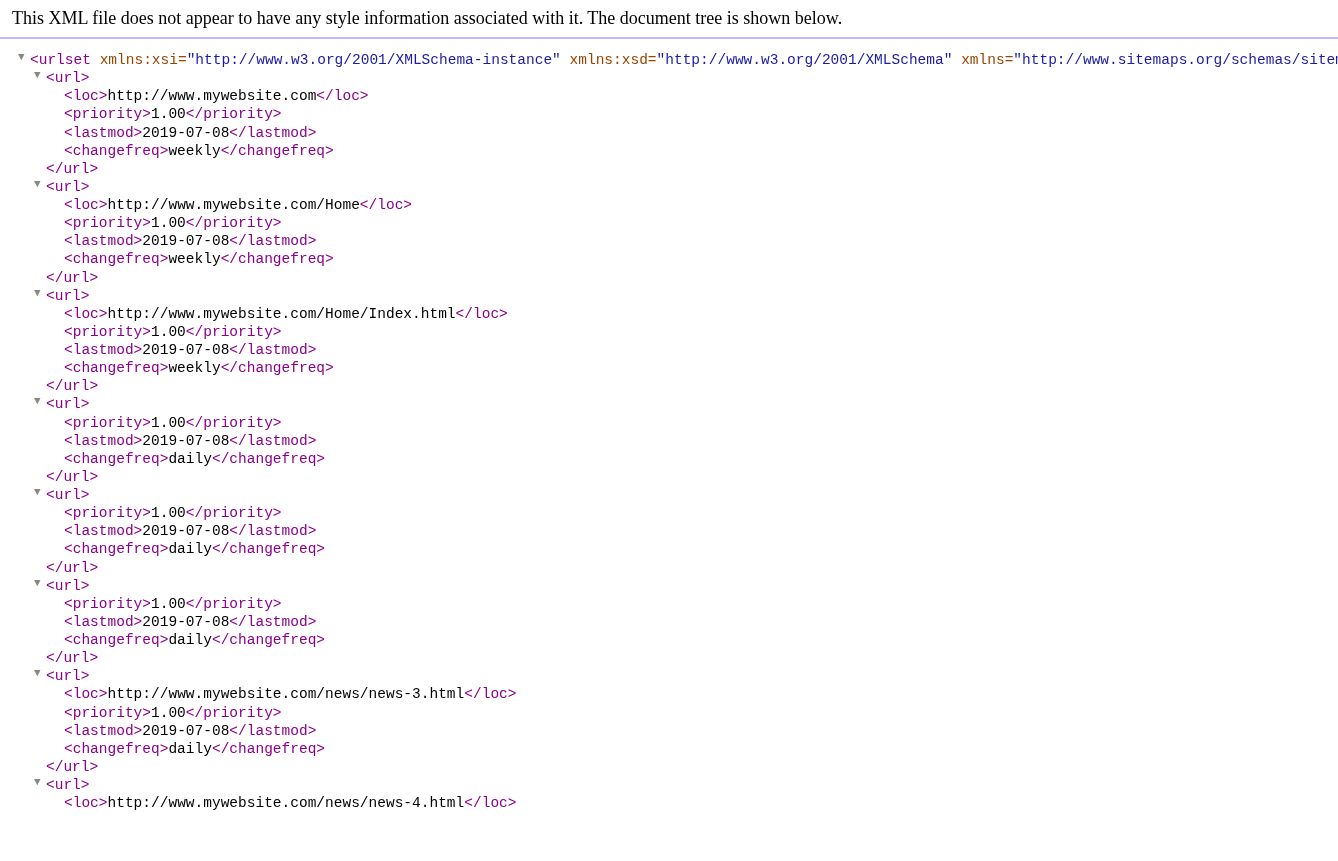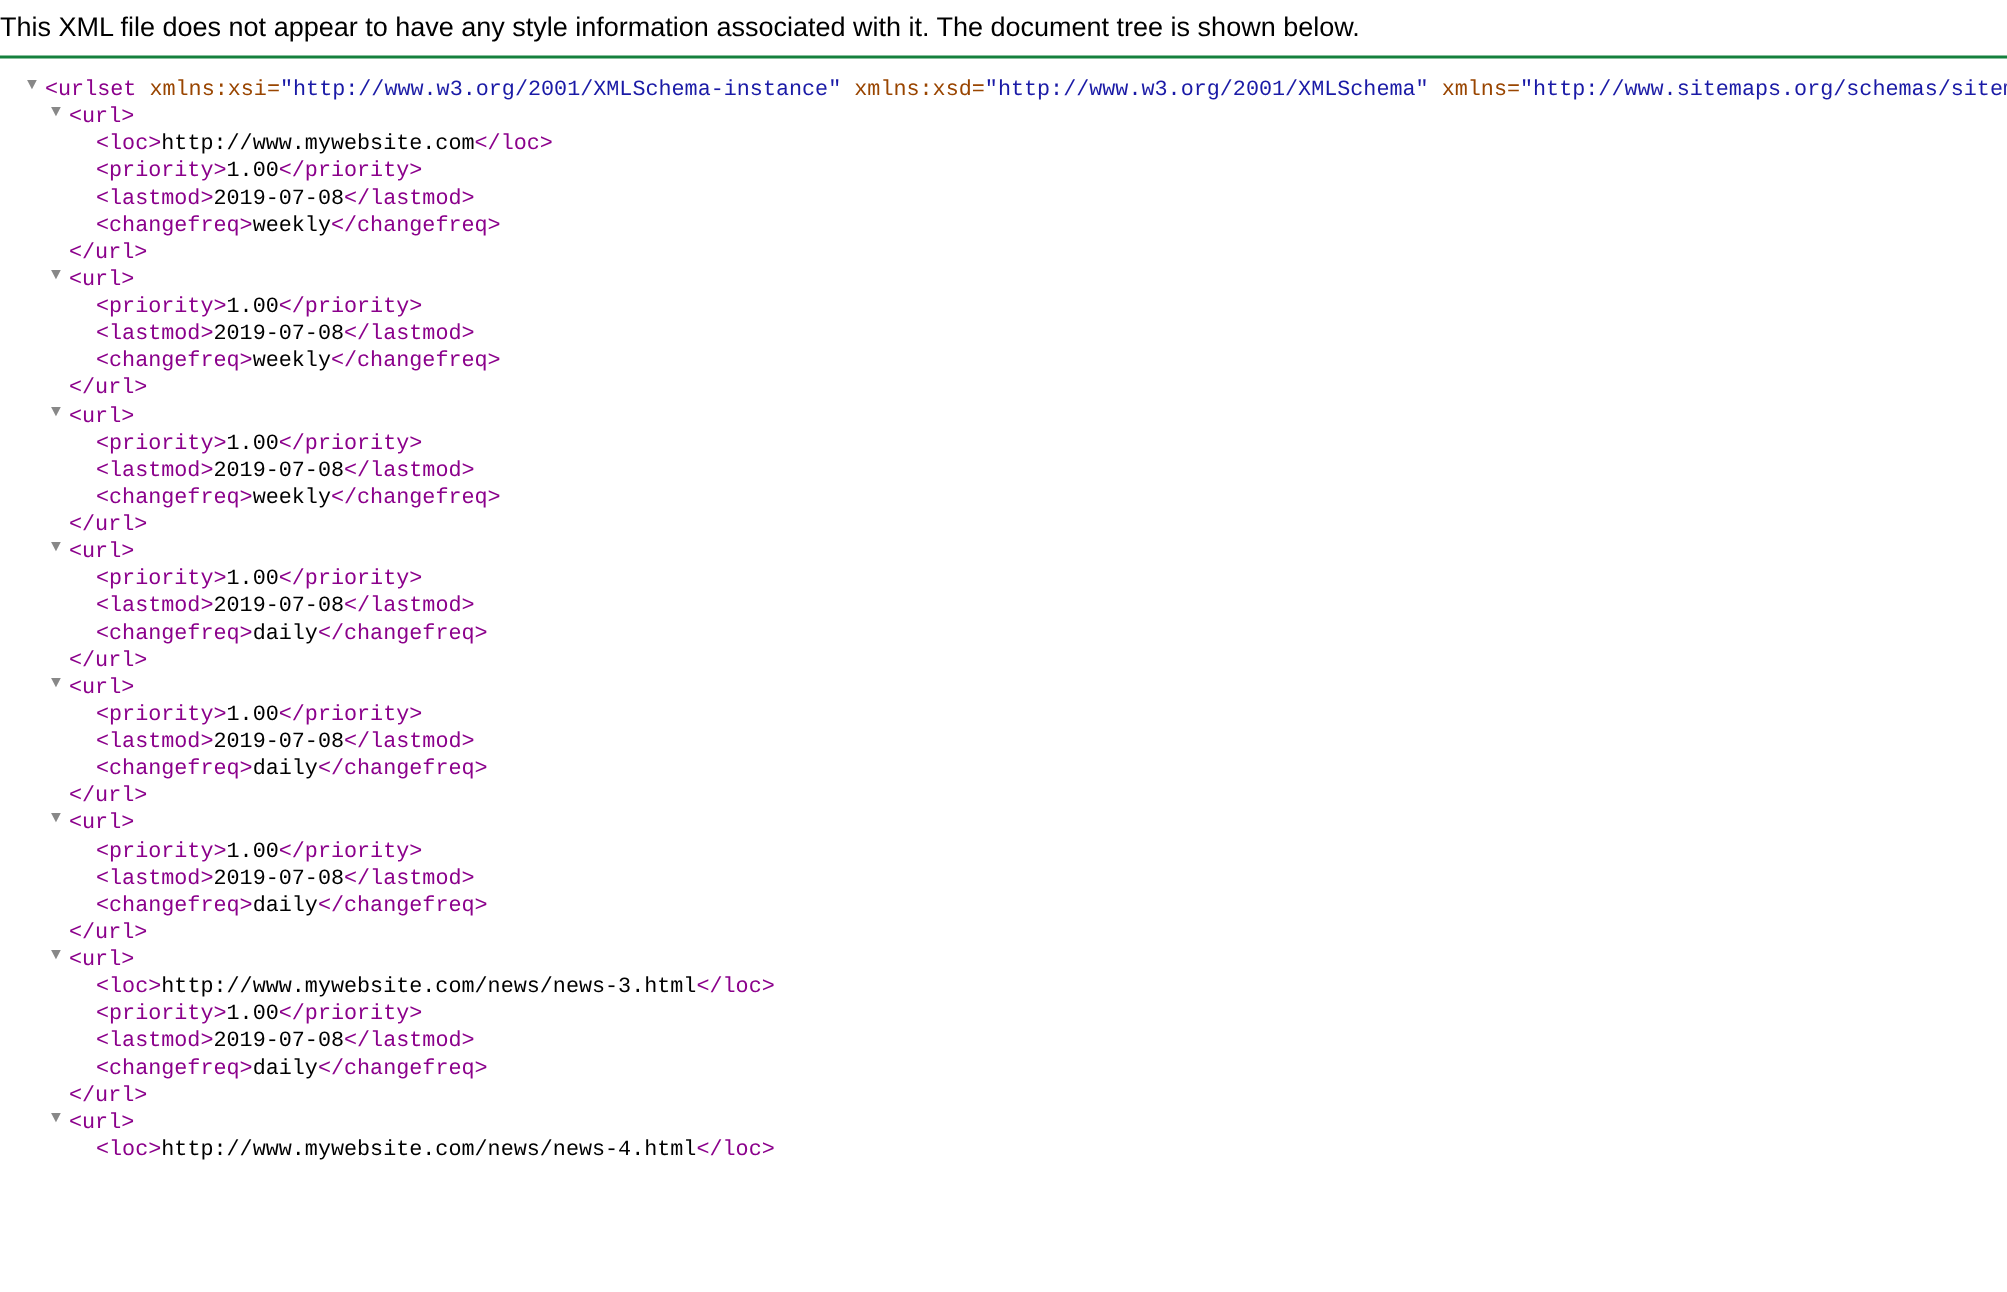--- a/index.html
+++ b/index.html
@@ -2,23 +2,24 @@
 <html><head>
 <meta charset="utf-8">
 <style>
   body {
     margin: 0;
     font-family: sans-serif;
     font-size: 13px;
     background: #fff;
   }
   .header {
-    padding: 8px 0;
+    padding: 8px 12px;
     font-size: 18px;
-    border-bottom: 2px solid #15803d;
+    border-bottom: 2px solid #c4b5fd;
+    font-family: Liberation Serif, serif;
   }
   .tree {
     padding: 12px 4px;
     font-family: "Courier New", monospace;
     font-size: 14.5px;
     line-height: 1.25;
     white-space: nowrap;
   }
   .line {
     position: relative;
@@ -52,25 +53,27 @@
     <span id="root-open"><span class="tag">&lt;urlset </span><span class="attr-name">xmlns:xsi</span><span class="attr-eq">=</span><span class="attr-val">"http://www.w3.org/2001/XMLSchema-instance"</span> <span class="attr-name">xmlns:xsd</span><span class="attr-eq">=</span><span class="attr-val">"http://www.w3.org/2001/XMLSchema"</span> <span class="attr-name">xmlns</span><span class="attr-eq">=</span><span class="attr-val">"http://www.sitemaps.org/schemas/sitemap/0.9"</span></span>
   </div>
   <div id="url-container">
       <div class="line indent-1"><span class="toggle toggle-1">▼</span><span class="tag">&lt;url&gt;</span></div>
       <div class="line indent-2"><span class="tag">&lt;loc&gt;</span><span class="txt">http://www.mywebsite.com</span><span class="tag">&lt;/loc&gt;</span></div>
       <div class="line indent-2"><span class="tag">&lt;priority&gt;</span><span class="txt">1.00</span><span class="tag">&lt;/priority&gt;</span></div>
       <div class="line indent-2"><span class="tag">&lt;lastmod&gt;</span><span class="txt">2019-07-08</span><span class="tag">&lt;/lastmod&gt;</span></div>
       <div class="line indent-2"><span class="tag">&lt;changefreq&gt;</span><span class="txt">weekly</span><span class="tag">&lt;/changefreq&gt;</span></div>
       <div class="line indent-1"><span class="tag">&lt;/url&gt;</span></div>
       <div class="line indent-1"><span class="toggle toggle-1">▼</span><span class="tag">&lt;url&gt;</span></div>
+      <div class="line indent-2"><span class="tag">&lt;loc&gt;</span><span class="txt">http://www.mywebsite.com/Home</span><span class="tag">&lt;/loc&gt;</span></div>
       <div class="line indent-2"><span class="tag">&lt;priority&gt;</span><span class="txt">1.00</span><span class="tag">&lt;/priority&gt;</span></div>
       <div class="line indent-2"><span class="tag">&lt;lastmod&gt;</span><span class="txt">2019-07-08</span><span class="tag">&lt;/lastmod&gt;</span></div>
       <div class="line indent-2"><span class="tag">&lt;changefreq&gt;</span><span class="txt">weekly</span><span class="tag">&lt;/changefreq&gt;</span></div>
       <div class="line indent-1"><span class="tag">&lt;/url&gt;</span></div>
       <div class="line indent-1"><span class="toggle toggle-1">▼</span><span class="tag">&lt;url&gt;</span></div>
+      <div class="line indent-2"><span class="tag">&lt;loc&gt;</span><span class="txt">http://www.mywebsite.com/Home/Index.html</span><span class="tag">&lt;/loc&gt;</span></div>
       <div class="line indent-2"><span class="tag">&lt;priority&gt;</span><span class="txt">1.00</span><span class="tag">&lt;/priority&gt;</span></div>
       <div class="line indent-2"><span class="tag">&lt;lastmod&gt;</span><span class="txt">2019-07-08</span><span class="tag">&lt;/lastmod&gt;</span></div>
       <div class="line indent-2"><span class="tag">&lt;changefreq&gt;</span><span class="txt">weekly</span><span class="tag">&lt;/changefreq&gt;</span></div>
       <div class="line indent-1"><span class="tag">&lt;/url&gt;</span></div>
       <div class="line indent-1"><span class="toggle toggle-1">▼</span><span class="tag">&lt;url&gt;</span></div>
       <div class="line indent-2"><span class="tag">&lt;priority&gt;</span><span class="txt">1.00</span><span class="tag">&lt;/priority&gt;</span></div>
       <div class="line indent-2"><span class="tag">&lt;lastmod&gt;</span><span class="txt">2019-07-08</span><span class="tag">&lt;/lastmod&gt;</span></div>
       <div class="line indent-2"><span class="tag">&lt;changefreq&gt;</span><span class="txt">daily</span><span class="tag">&lt;/changefreq&gt;</span></div>
       <div class="line indent-1"><span class="tag">&lt;/url&gt;</span></div>
       <div class="line indent-1"><span class="toggle toggle-1">▼</span><span class="tag">&lt;url&gt;</span></div>

